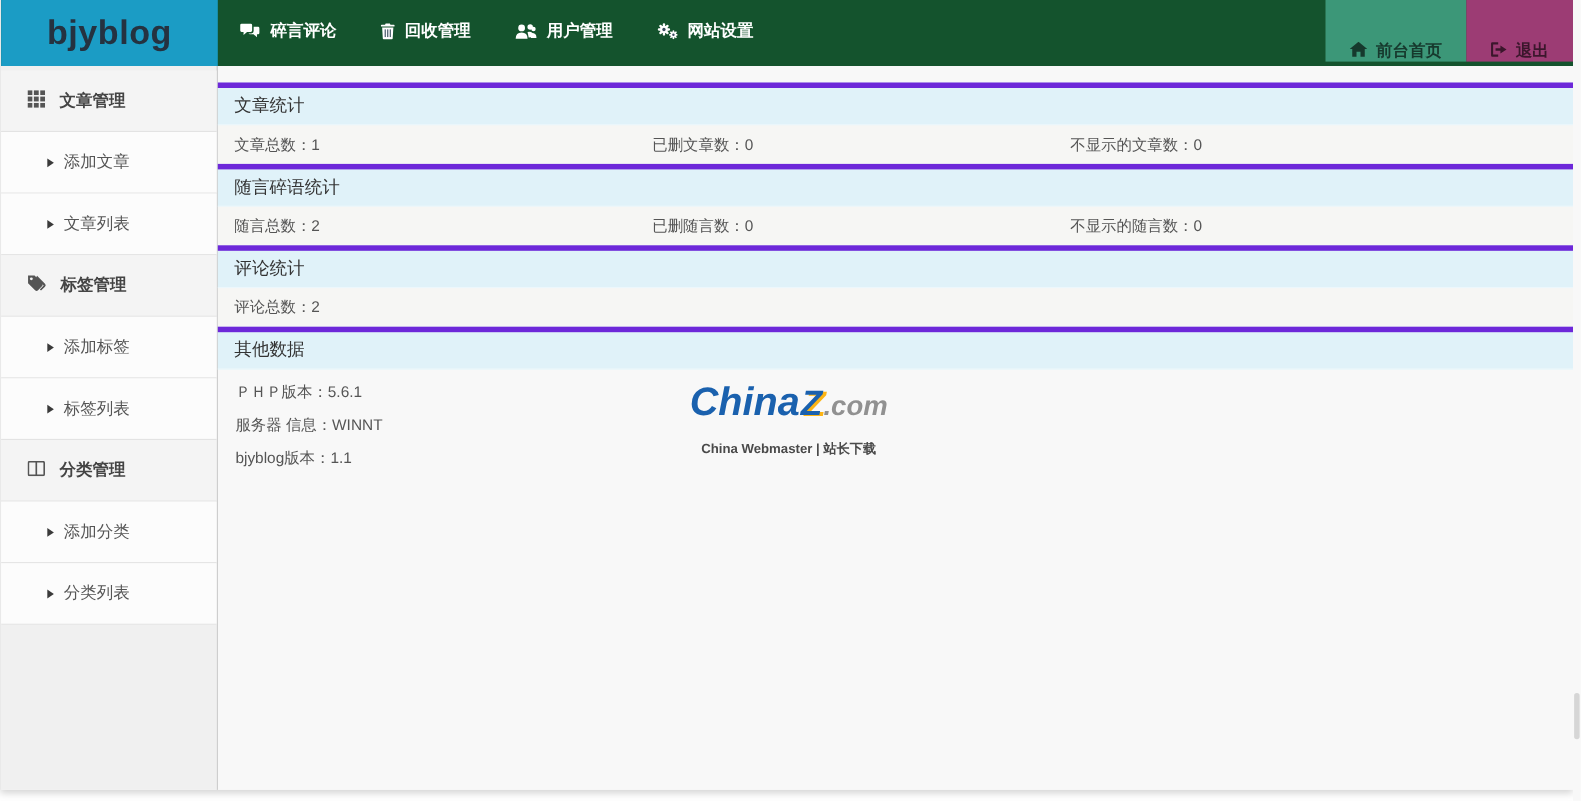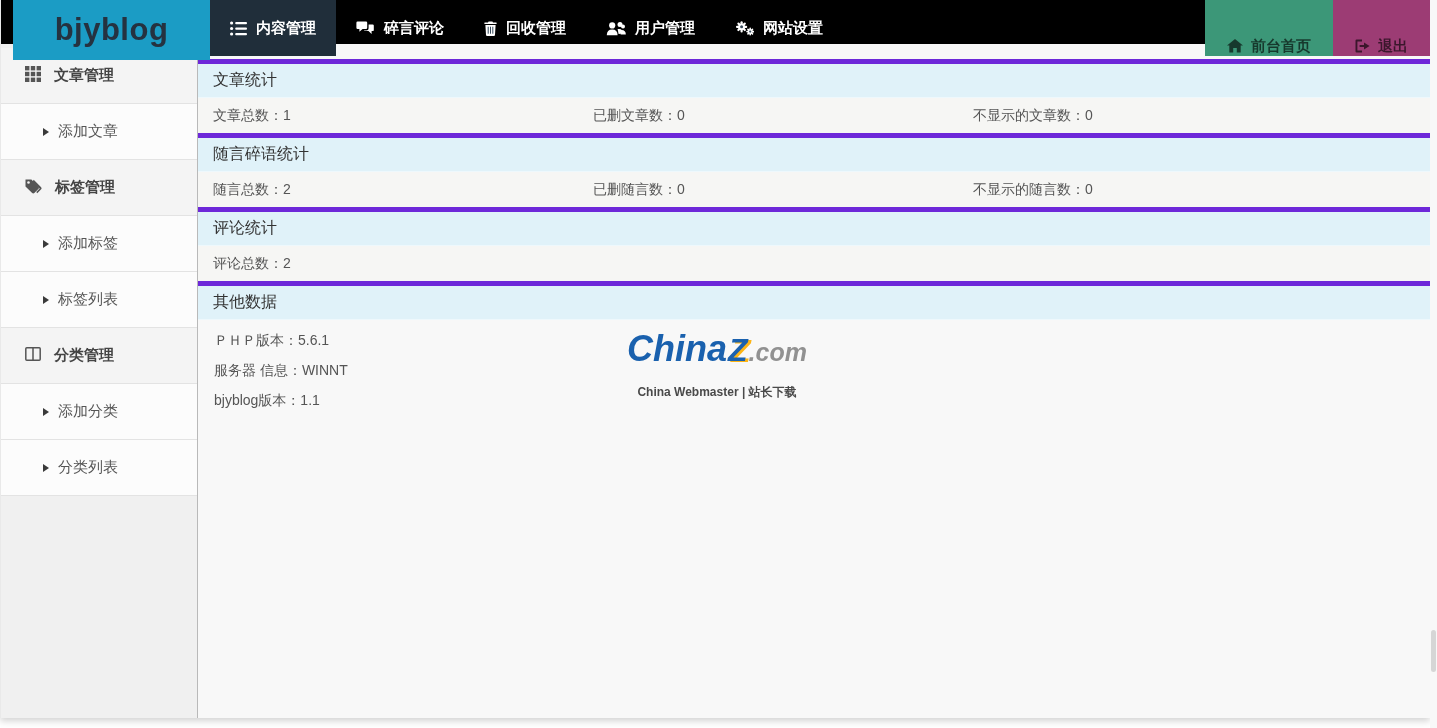--- a/index.html
+++ b/index.html
@@ -8,21 +8,21 @@
     background:#ffffff;
     font-family:"Liberation Sans","DejaVu Sans",sans-serif;
   }
   .app{
     position:absolute;left:0;top:0;width:1430px;height:718px;
     display:flex;flex-direction:column;background:#f8f8f8;
     box-shadow:0 3px 7px rgba(0,0,0,.18);
     border-left:1px solid #e9e9e9;box-sizing:border-box;
   }
   
-  .topbar{height:44px;flex:none;display:flex;background:#000000;position:relative;z-index:5;padding-left:12px;}
+  .topbar{height:60px;flex:none;display:flex;background:#14532d;position:relative;z-index:5;}
   .logo{
     width:197px;height:60px;flex:none;background:#1b9cc5;
     display:flex;align-items:center;justify-content:center;
     font-size:31px;font-weight:bold;color:#253240;letter-spacing:.5px;
   }
   .nav{display:flex;}
   .nav-item{
     display:flex;align-items:center;gap:9px;padding:0 20px;height:56px;
     color:#fff;font-size:15px;font-weight:bold;cursor:pointer;white-space:nowrap;
   }
@@ -80,33 +80,20 @@
 </style>
 </head>
 <body>
 
 <div class="app">
 
   <div class="topbar">
     <div class="logo">bjyblog</div>
 
     <nav class="nav">
-      <div class="nav-item active">
-        <span>
-          <svg width="17" height="15" viewBox="0 0 17 15" fill="currentColor">
-              <rect x="0" y="0.5" width="3.2" height="3" rx="1.5"></rect>
-              <rect x="5.2" y="0.9" width="11.8" height="2.3" rx="1"></rect>
-              <rect x="0" y="6" width="3.2" height="3" rx="1.5"></rect>
-              <rect x="5.2" y="6.4" width="11.8" height="2.3" rx="1"></rect>
-              <rect x="0" y="11.5" width="3.2" height="3" rx="1.5"></rect>
-              <rect x="5.2" y="11.9" width="11.8" height="2.3" rx="1"></rect>
-            </svg>
-        </span>
-        <span>内容管理</span>
-      </div>
 
       <div class="nav-item">
         <span>
           <svg width="19" height="15" viewBox="0 0 19 15" fill="currentColor">
               <path d="M1.6 0.5 H10 Q11.2 0.5 11.2 1.7 V6.8 Q11.2 8 10 8 H6.6 L3.4 10.8 V8 H1.6 Q0.4 8 0.4 6.8 V1.7 Q0.4 0.5 1.6 0.5 Z"></path>
               <path d="M12.6 3.4 H16.6 Q17.8 3.4 17.8 4.6 V8.9 Q17.8 10.1 16.6 10.1 H15.6 V12.9 L12.5 10.1 H9.2 Q8.3 10.1 7.9 9.4 H10.4 Q12.6 9.4 12.6 7.2 Z"></path>
             </svg>
         </span>
         <span>碎言评论</span>
       </div>
@@ -200,20 +187,24 @@
               <rect x="5.8" y="11.6" width="4.4" height="4.4"></rect>
               <rect x="11.6" y="11.6" width="4.4" height="4.4"></rect>
             </svg>
         </span>
         <span>文章管理</span>
       </div>
       <div class="side-item side-sub">
         <span class="caret"></span>
         <span>添加文章</span>
       </div>
+      <div class="side-item side-sub">
+        <span class="caret"></span>
+        <span>文章列表</span>
+      </div>
       <div class="side-item side-header">
         <span>
           <svg width="17" height="15" viewBox="0 0 17 15" fill="currentColor">
               <path d="M0.5 0.5 H6.4 L13.3 7.4 A1.9 1.9 0 0 1 13.3 10.1 L9.6 13.8 A1.9 1.9 0 0 1 6.9 13.8 L0.5 7.4 Z"></path>
               <circle cx="3.5" cy="3.5" r="1.3" fill="#f4f4f4"></circle>
               <path d="M8.7 0.7 l7.2 7.2 a1.9 1.9 0 0 1 0 2.7 l-3.6 3.6 -1.1 -1.1 3.5 -3.6 -7 -7.1 z"></path>
             </svg>
         </span>
         <span>标签管理</span>
       </div>

